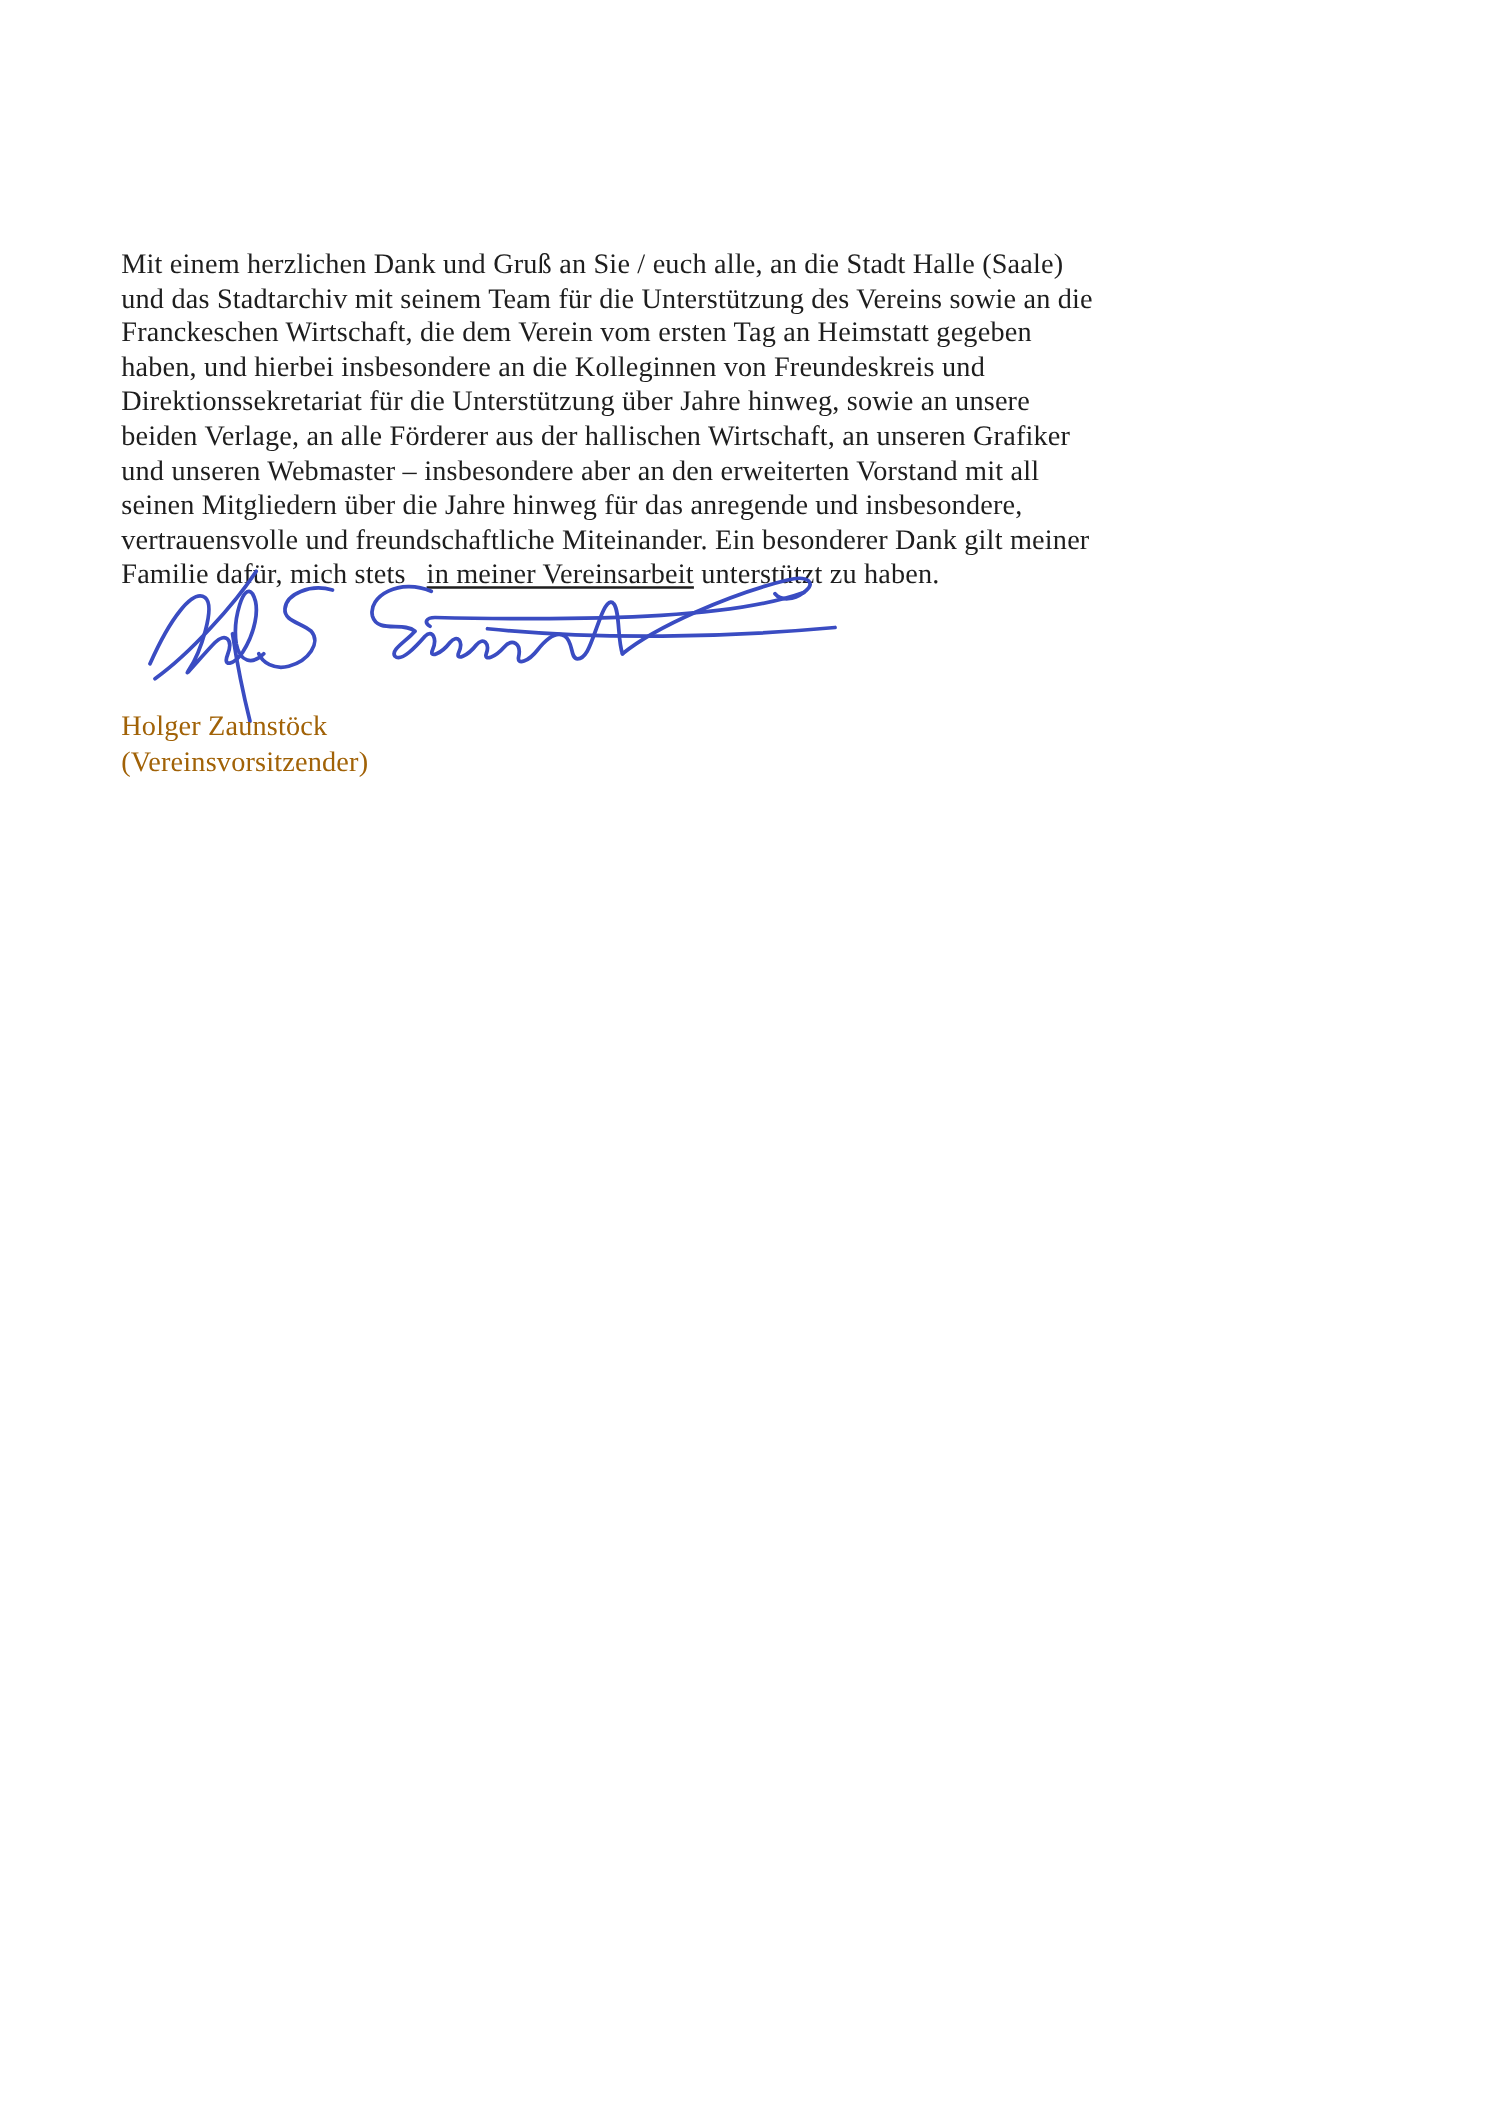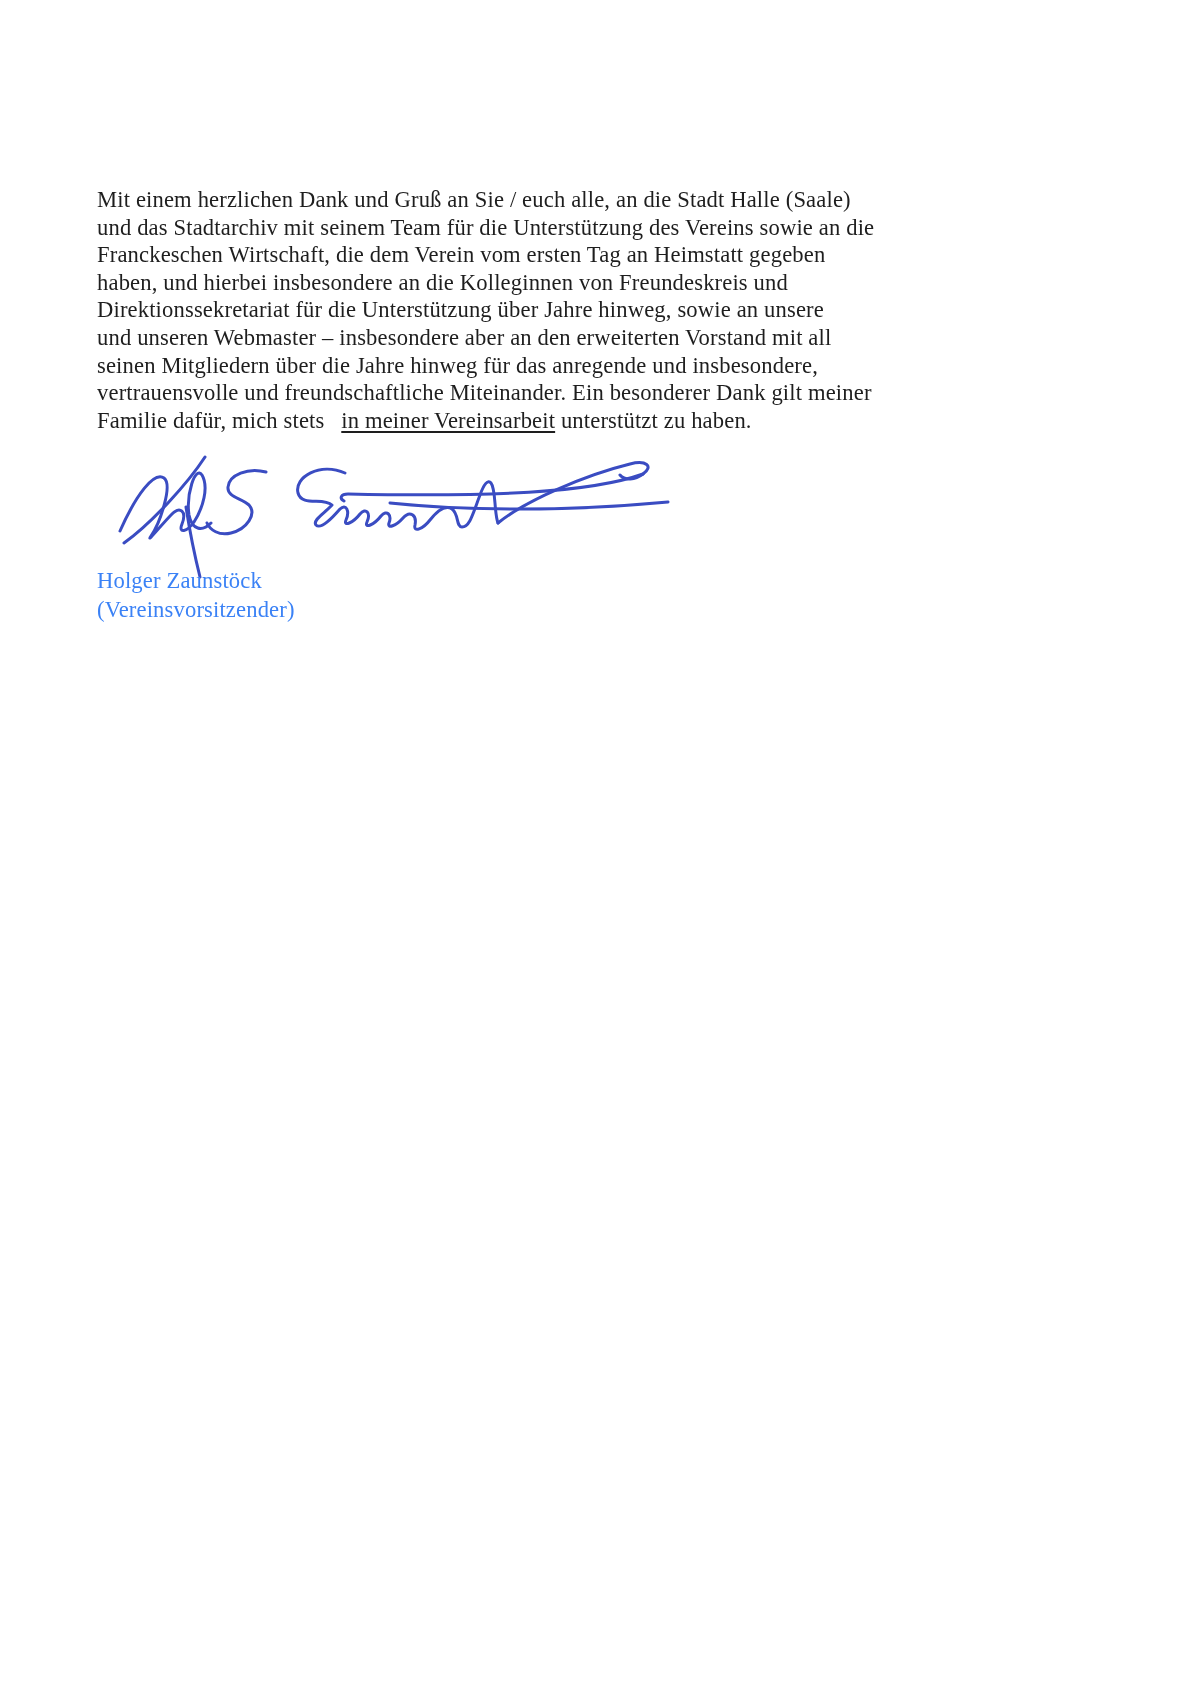--- a/index.html
+++ b/index.html
@@ -12,21 +12,21 @@
     width: 1200px;
     height: 1697px;
     background: #ffffff;
     overflow: hidden;
     font-family: "Liberation Serif", "DejaVu Serif", serif;
     color: #1e1e1e;
   }
   .body-text {
     position: absolute;
     left: 97px;
-    top: 186px;
+    top: 197px;
     width: 860px;
     font-size: 22.6px;
     line-height: 27.6px;
     letter-spacing: 0.15px;
     white-space: nowrap;
     color: #1e1e1e;
   }
   .body-text .line {
     height: 27.6px;
   }
@@ -45,35 +45,36 @@
     pointer-events: none;
   }
   .signer {
     position: absolute;
     left: 97px;
     top: 566px;
     font-size: 22.6px;
     line-height: 29px;
     letter-spacing: 0.15px;
     white-space: nowrap;
-    color: #3b82f6;
+    color: #a16207;
   }
   .signer .line { height: 29px; }
 </style>
 </head>
 <body>
 
 <div class="page">
 
   <div class="body-text">
     <div class="line">Mit einem herzlichen Dank und Gruß an Sie / euch alle, an die Stadt Halle (Saale)</div>
     <div class="line">und das Stadtarchiv mit seinem Team für die Unterstützung des Vereins sowie an die</div>
     <div class="line">Franckeschen Wirtschaft, die dem Verein vom ersten Tag an Heimstatt gegeben</div>
     <div class="line">haben, und hierbei insbesondere an die Kolleginnen von Freundeskreis und</div>
     <div class="line">Direktionssekretariat für die Unterstützung über Jahre hinweg, sowie an unsere</div>
+    <div class="line">beiden Verlage, an alle Förderer aus der hallischen Wirtschaft, an unseren Grafiker</div>
     <div class="line">und unseren Webmaster – insbesondere aber an den erweiterten Vorstand mit all</div>
     <div class="line">seinen Mitgliedern über die Jahre hinweg für das anregende und insbesondere,</div>
     <div class="line">vertrauensvolle und freundschaftliche Miteinander. Ein besonderer Dank gilt meiner</div>
     <div class="line"><span>Familie dafür, mich stets </span><span class="u">in meiner Vereinsarbeit</span><span> unterstützt zu haben.</span></div>
   </div>
 
   <div class="signature-block">
     <svg width="600" height="150" viewBox="0 0 600 150" xmlns="http://www.w3.org/2000/svg" fill="none" stroke="#3a4cc2" stroke-width="3" stroke-linecap="round" stroke-linejoin="round">
 
       <path d="M115,22 C98,48 62,88 34,108"></path>

